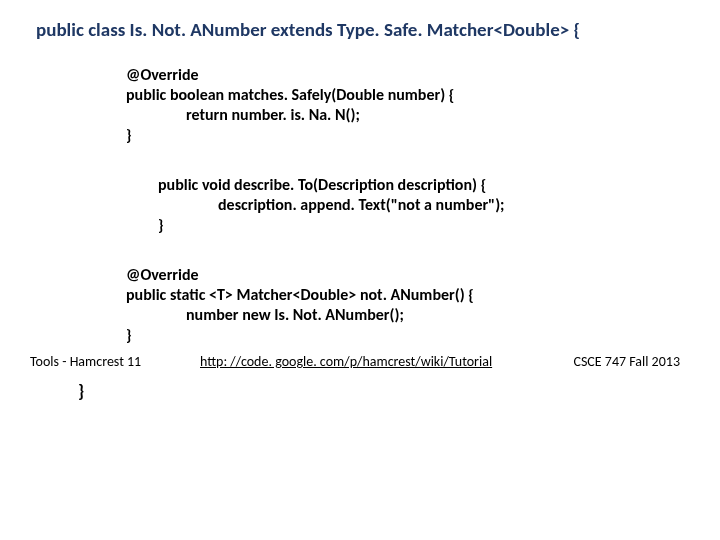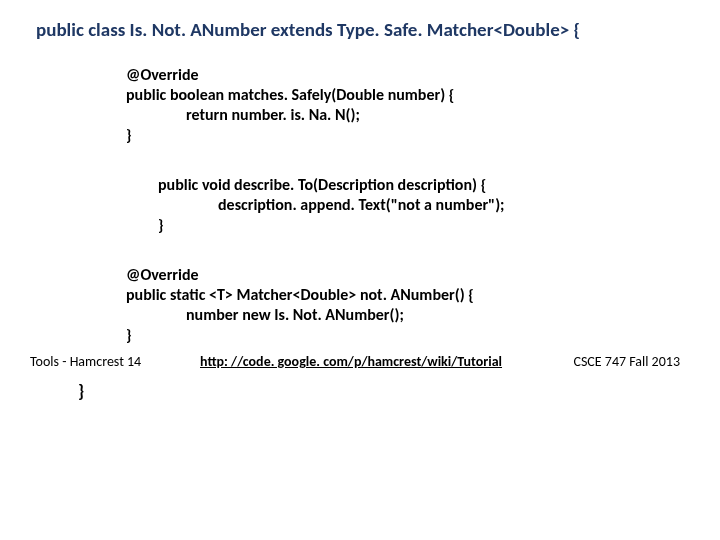--- a/index.html
+++ b/index.html
@@ -62,21 +62,20 @@
     bottom: 0;
   }
   .footer-center {
     position: absolute;
     left: 200px;
     bottom: 0;
   }
   .footer-center a {
     color: #000;
     text-decoration: underline;
-    font-weight: bold;
   }
   .footer-right {
     position: absolute;
     right: 40px;
     bottom: 0;
     margin-left: 17px;
   }
 </style>
 </head>
 <body>
@@ -95,18 +94,18 @@
 <span>}</span></div>
 
   <div class="code-block block3"><span>@Override</span>
 <span>public static &lt;T&gt; Matcher&lt;Double&gt; not. ANumber() {</span>
 <span class="indent"></span><span>number new Is. Not. ANumber();</span>
 <span>}</span></div>
 
   <div class="closing-brace">}</div>
 
   <div class="footer">
-    <div class="footer-left">Tools - Hamcrest  14</div>
+    <div class="footer-left">Tools - Hamcrest  11</div>
     <div class="footer-center"><a>http: //code. google. com/p/hamcrest/wiki/Tutorial</a></div>
     <div class="footer-right">CSCE 747 Fall 2013</div>
   </div>
 
 </div>
 
 </body></html>

